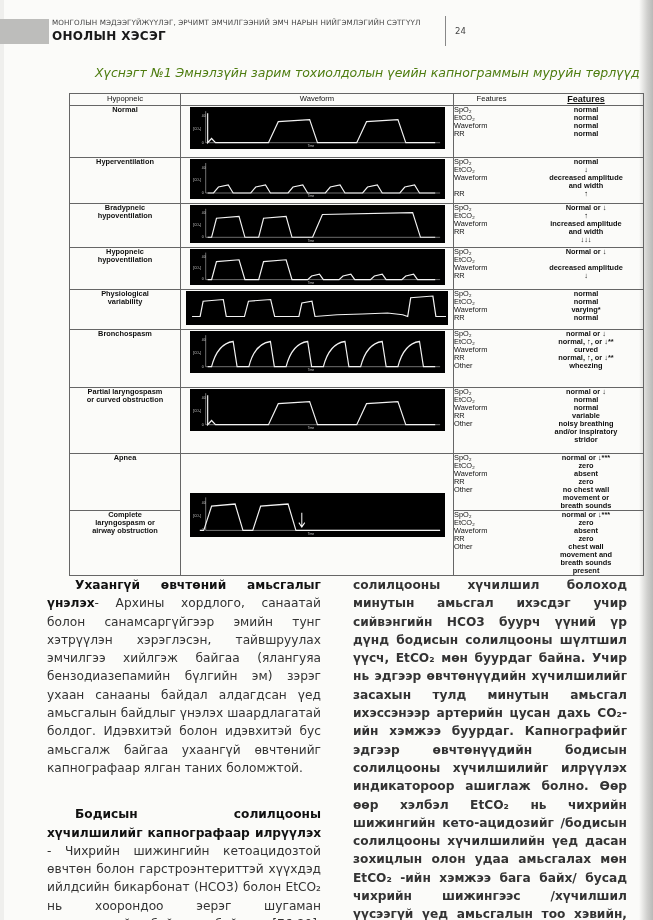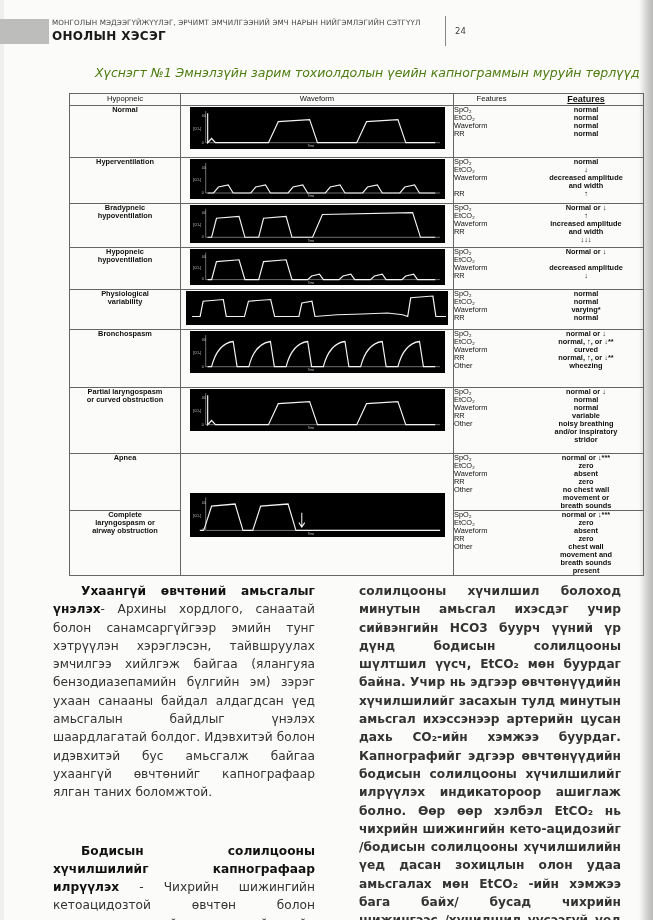--- a/index.html
+++ b/index.html
@@ -27,21 +27,21 @@
   td.diag { width: 110px; text-align: center; font-weight: bold; line-height: 8px; padding-top: 1px; }
   td.wave { width: 272px; text-align: center; vertical-align: middle; }
   td.feat { border-right: none !important; width: 75px; line-height: 8px; padding-top: 2px; }
   td.val { border-left: none !important; text-align: center; font-weight: bold; line-height: 8px; padding-top: 2px; }
   .feat div, .val div { height: 8px; white-space: nowrap; }
   svg.wf { display: block; margin: 1px auto; background: #000; }
 
   .col { position: absolute; top: 572px; width: 282px; font-size: 12.2px; line-height: 18.3px; color: #333; text-align: justify; }
   .col-left { left: 43px; }
   .col-right { left: 349px; }
-  .col p { margin: 10px; text-indent: 28px; }
+  .col p { margin: 4px; text-indent: 28px; }
   .col p.cont { text-indent: 0; font-weight: bold; }
   .col b { color: #111; }
   .gap { height: 20px; }
 </style>
 </head>
 <body>
 
 <div class="left-shadow"></div>
 <div class="right-shadow"></div>
 <div class="gray-tab"></div>

